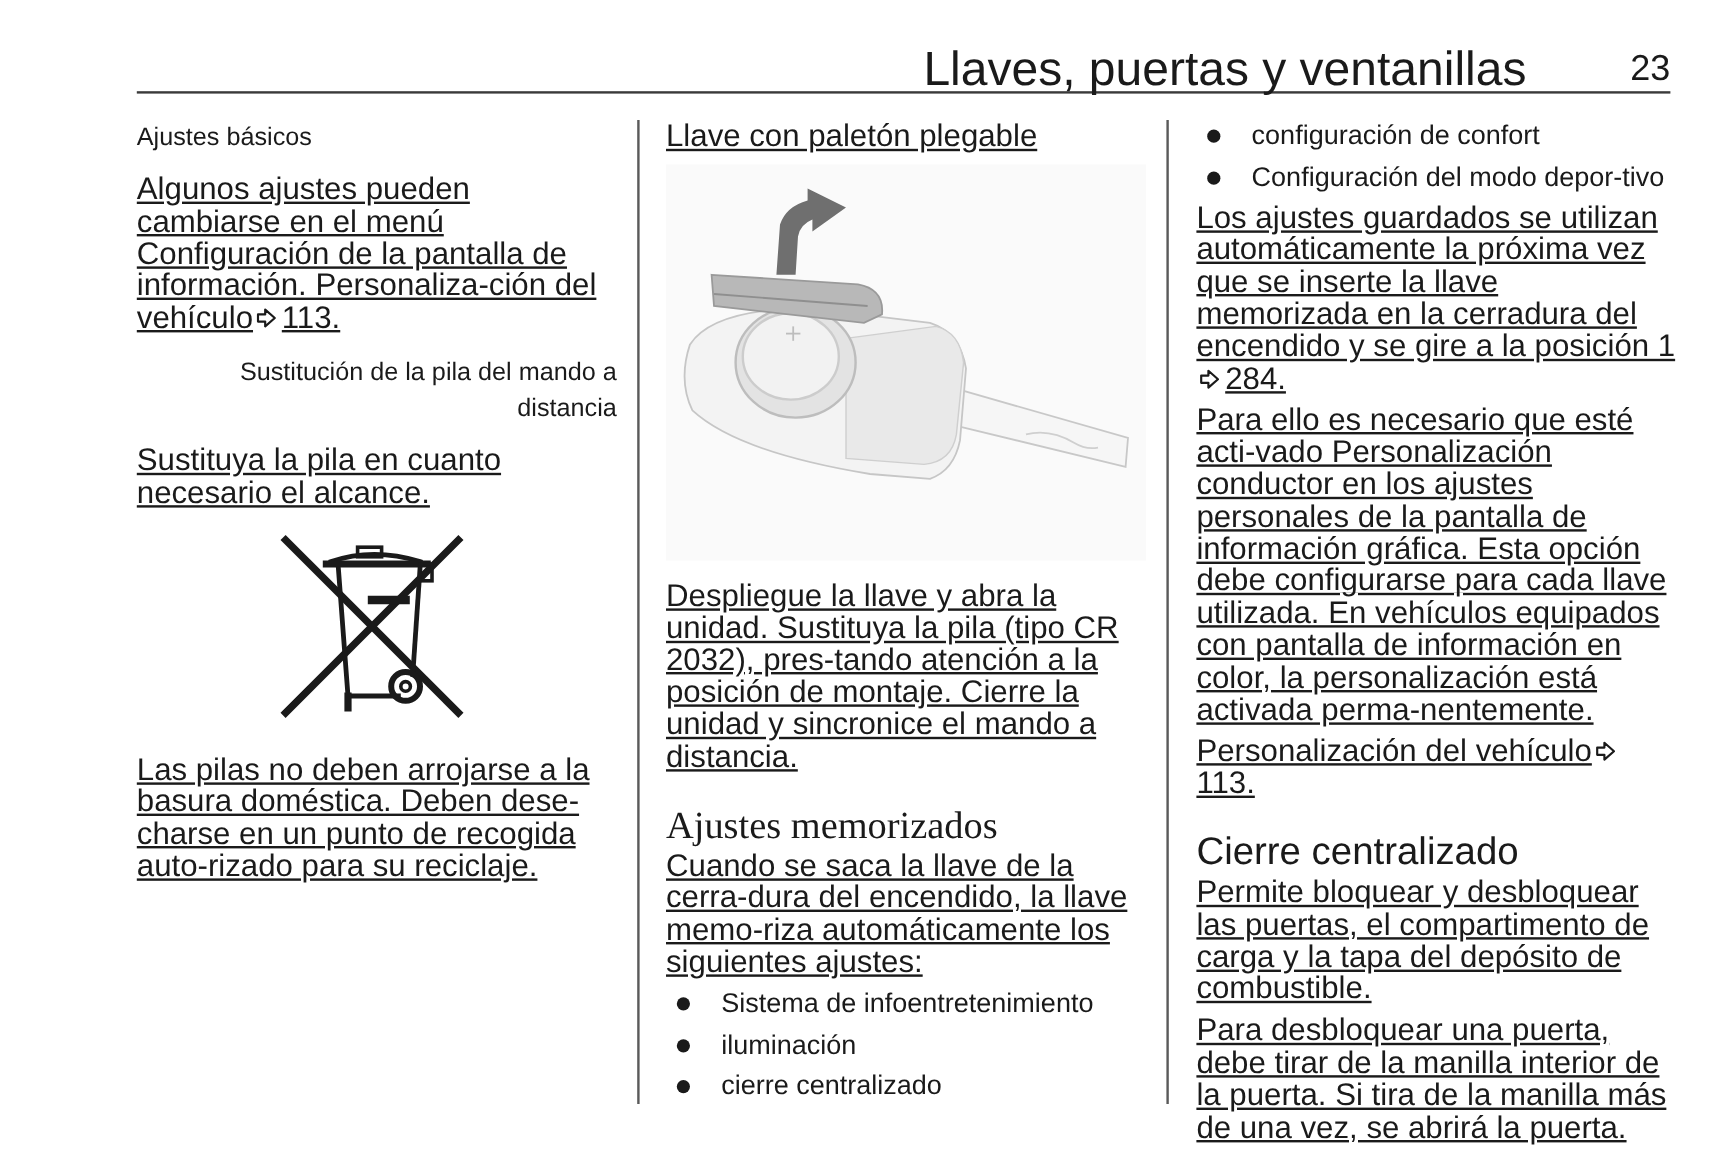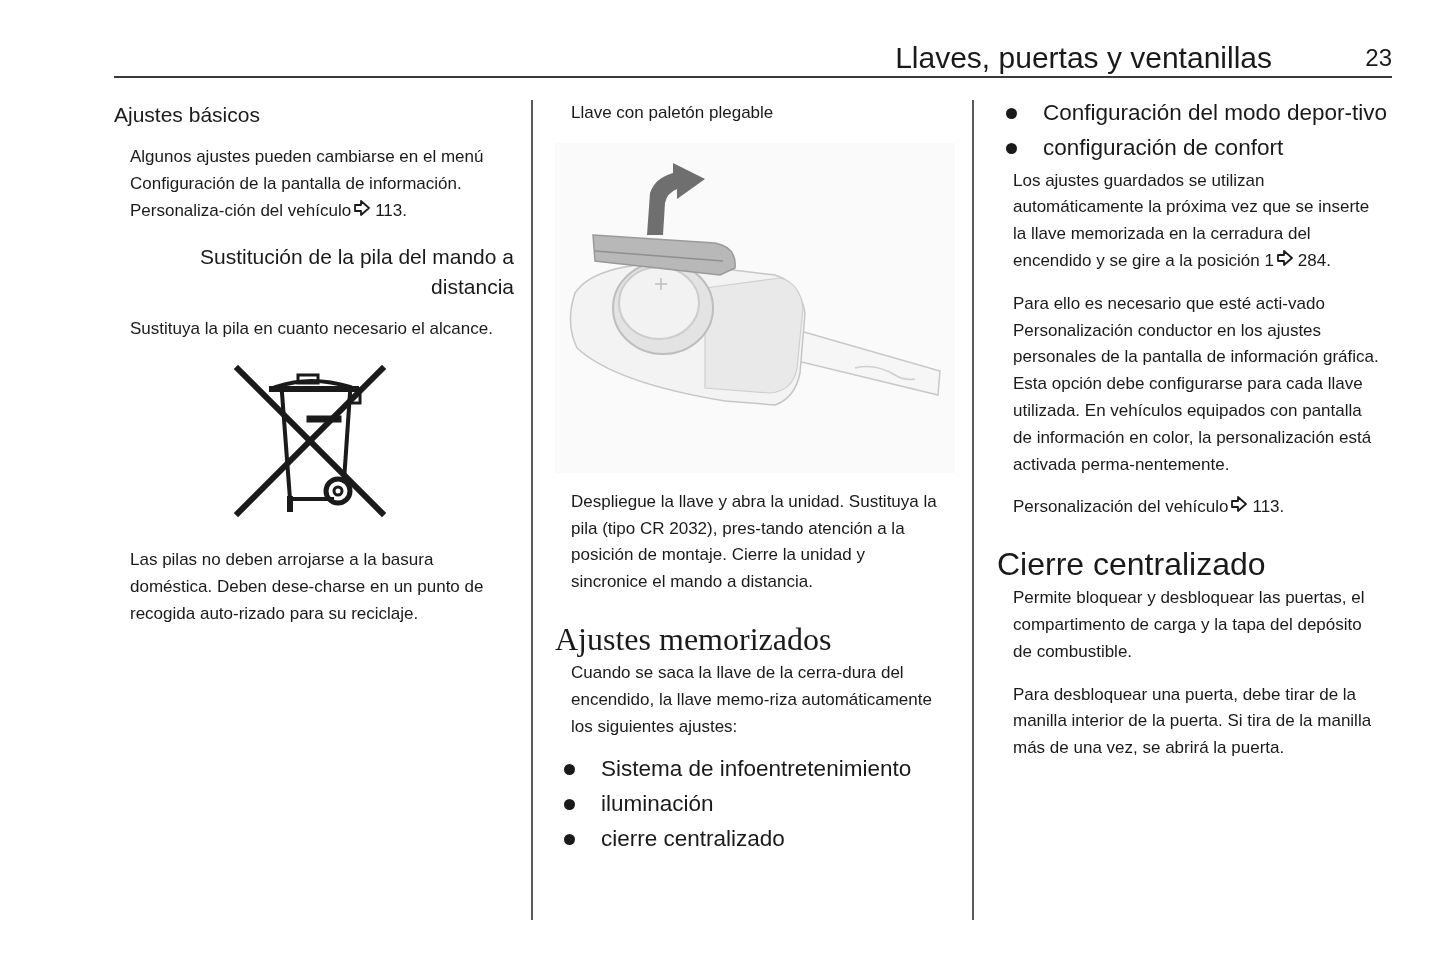--- a/index.html
+++ b/index.html
@@ -5,34 +5,34 @@
   html, body { margin: 0; padding: 0; background: #ffffff; }
   body {
     width: 1445px; height: 966px; position: relative; overflow: hidden;
     font-family: "Liberation Sans", sans-serif; color: #1a1a1a;
   }
   .header {
     position: absolute; left: 114px; top: 40px; width: 1278px; height: 36px;
     border-bottom: 2px solid #3a3a3a;
   }
   .header-title {
-    position: absolute; right: 120px; top: 0; font-size: 30px; line-height: 36px; color: #1a1a1a;
+    position: absolute; right: 120px; top: 0; font-size: 40px; line-height: 36px; color: #1a1a1a;
   }
   .header-page {
-    position: absolute; right: 0; top: 0; font-size: 24px; line-height: 36px; color: #1a1a1a;
+    position: absolute; right: 0; top: 0; font-size: 30px; line-height: 36px; color: #1a1a1a;
   }
   .col { position: absolute; top: 96px; }
   .col1 { left: 114px; width: 400px; }
   .col2 { left: 555px; width: 400px; }
   .col3 { left: 997px; width: 400px; }
   .vrule { position: absolute; top: 100px; width: 2px; height: 820px; background: #5a5a5a; }
   .vrule1 { left: 531px; }
   .vrule2 { left: 972px; }
 
-  p { margin: 16px; font-size: 17px; line-height: 26.8px; }
+  p { margin: 0; font-size: 26px; line-height: 26.8px; text-decoration: underline; }
   .gap { margin-top: 8px; }
   h3 { margin: 0; font-weight: normal; font-size: 21px; line-height: 30px; }
   h2 { margin: 0; font-weight: normal; font-size: 32px; line-height: 38px; }
   .ref-icon { display: inline-block; width: 18px; height: 18px; vertical-align: -1px; margin: 0 4px 0 2px; }
 
   ul.bullets { list-style: none; margin: 0; padding: 0; }
   ul.bullets li { position: relative; padding-left: 46px; font-size: 22.5px; line-height: 26.8px; margin-top: 8px; }
   ul.bullets li .dot {
     position: absolute; left: 9px; top: 8px; width: 11px; height: 11px; border-radius: 50%; background: #1a1a1a;
   }
@@ -104,22 +104,22 @@
   <p style="margin-top:2px;">Cuando se saca la llave de la cerra-dura del encendido, la llave memo-riza automáticamente los siguientes ajustes:</p>
   <ul class="bullets">
     <li><span class="dot"></span><span>Sistema de infoentretenimiento</span></li>
     <li><span class="dot"></span><span>iluminación</span></li>
     <li><span class="dot"></span><span>cierre centralizado</span></li>
   </ul>
 </div>
 
 <div class="col col3">
   <ul class="bullets" style="margin-top:-4px;">
+    <li><span class="dot"></span><span>configuración de confort</span></li>
     <li><span class="dot"></span><span>Configuración del modo depor-tivo</span></li>
-    <li><span class="dot"></span><span>configuración de confort</span></li>
   </ul>
   <p style="margin-top:6px;">
     <span>Los ajustes guardados se utilizan automáticamente la próxima vez que se inserte la llave memorizada en la cerradura del encendido y se gire a la posición 1</span><svg class="ref-icon" viewBox="0 0 18 18">
         <path d="M2 6 H8 V2 L16 9 L8 16 V12 H2 Z" fill="none" stroke="#1a1a1a" stroke-width="1.8" stroke-linejoin="round"></path>
       </svg><span>284.</span>
   </p>
   <p class="gap">Para ello es necesario que esté acti-vado Personalización conductor en los ajustes personales de la pantalla de información gráfica. Esta opción debe configurarse para cada llave utilizada. En vehículos equipados con pantalla de información en color, la personalización está activada perma-nentemente.</p>
   <p class="gap">
     <span>Personalización del vehículo</span><svg class="ref-icon" viewBox="0 0 18 18">
         <path d="M2 6 H8 V2 L16 9 L8 16 V12 H2 Z" fill="none" stroke="#1a1a1a" stroke-width="1.8" stroke-linejoin="round"></path>

